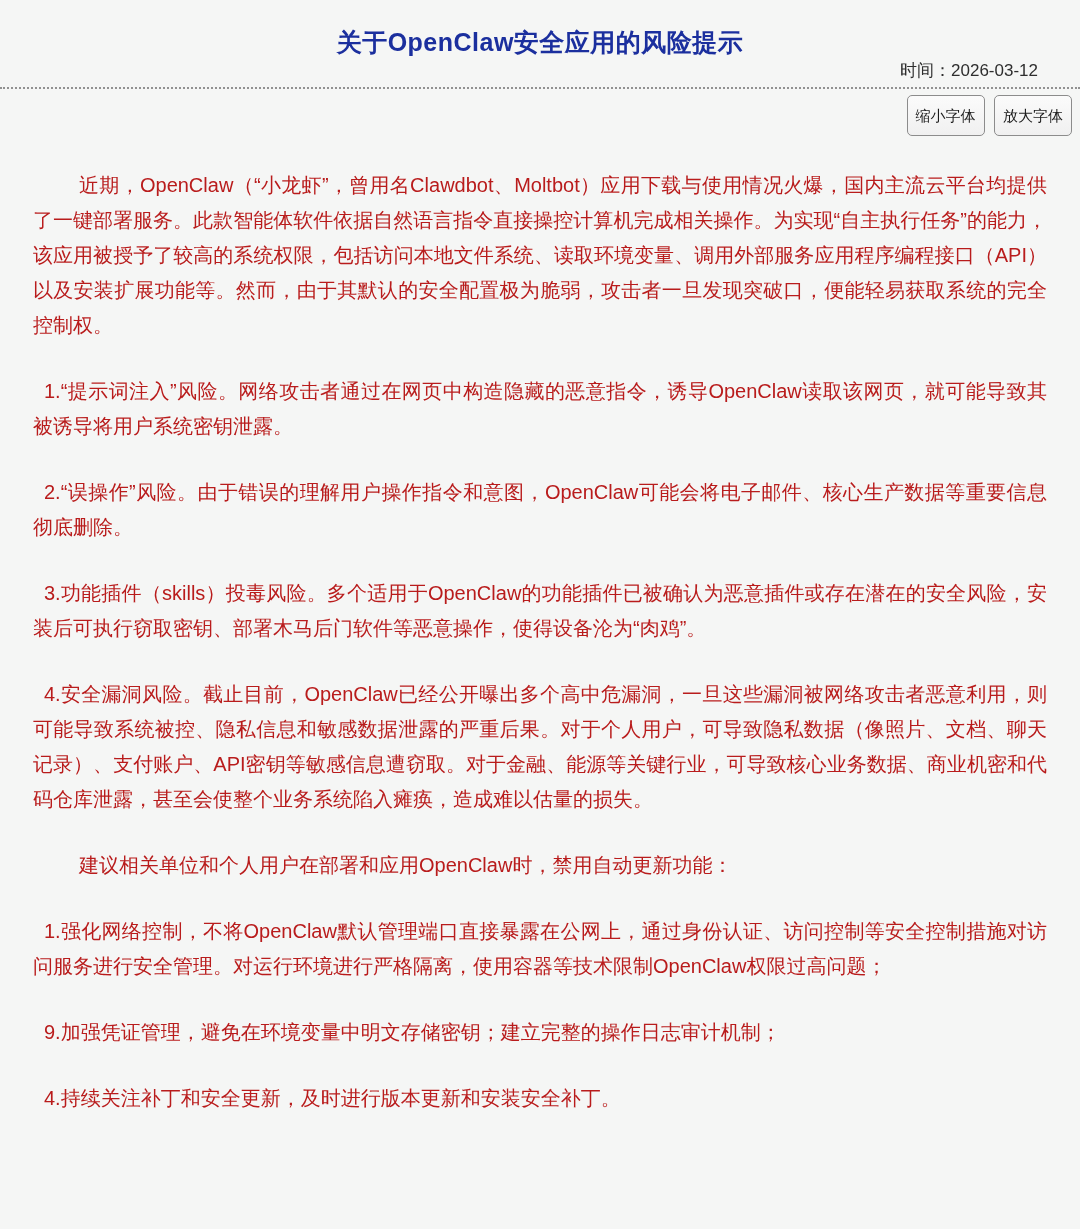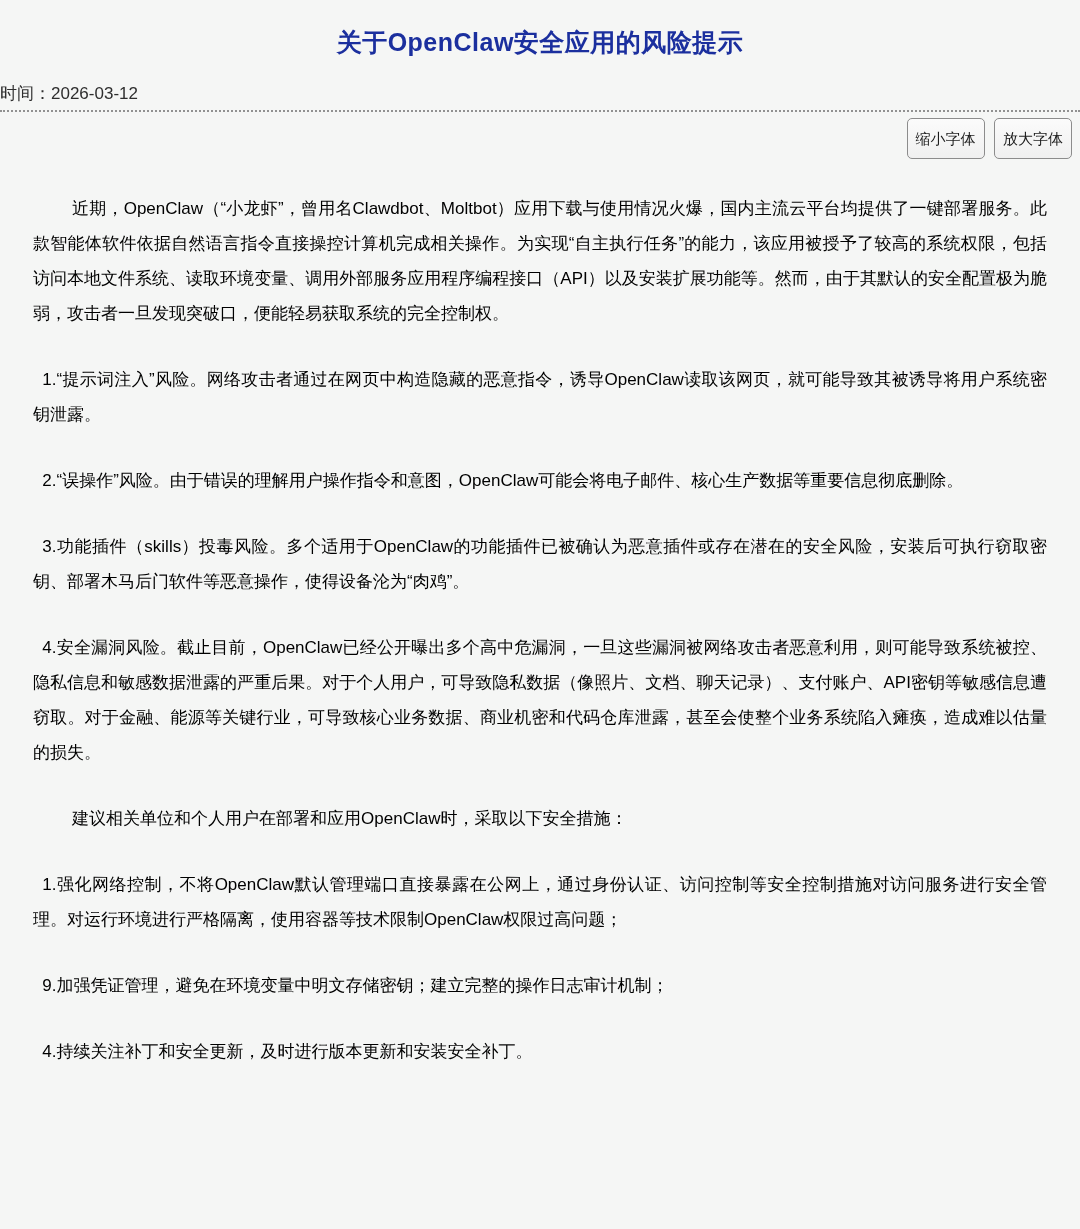--- a/index.html
+++ b/index.html
@@ -22,23 +22,22 @@
   }
   .page-title {
     margin: 0;
     text-align: center;
     font-size: 25px;
     font-weight: 700;
     color: #1b2f9e;
     letter-spacing: 0.5px;
   }
   .date-line {
-    margin-top: 23px;
     padding: 0 42px 5px 0;
-    text-align: left;
+    text-align: right;
     font-size: 17px;
     color: #2e2e2e;
   }
   .toolbar {
     text-align: right;
     padding: 6px 8px 0 0;
   }
   .font-btn {
     font-family: "Liberation Sans", sans-serif;
     font-size: 15px;
@@ -50,23 +49,23 @@
     margin-left: 5px;
     cursor: pointer;
     line-height: 19px;
   }
   .article {
     margin-top: 32px;
     padding: 0 33px;
   }
   .article p {
     margin: 0 0 31px 0;
-    font-size: 17px;
+    font-size: 20px;
     line-height: 35px;
-    color: #000000;
+    color: #b91c1c;
     text-align: justify;
   }
   .article p.indent-2 {
     text-indent: 2.3em;
   }
   .article p.indent-num {
     text-indent: 0.55em;
   }
 </style>
 </head>
@@ -83,19 +82,19 @@
     <button class="font-btn">缩小字体</button>
     <button class="font-btn">放大字体</button>
   </div>
 
   <div class="article">
     <p class="indent-2">近期，OpenClaw（“小龙虾”，曾用名Clawdbot、Moltbot）应用下载与使用情况火爆，国内主流云平台均提供了一键部署服务。此款智能体软件依据自然语言指令直接操控计算机完成相关操作。为实现“自主执行任务”的能力，该应用被授予了较高的系统权限，包括访问本地文件系统、读取环境变量、调用外部服务应用程序编程接口（API）以及安装扩展功能等。然而，由于其默认的安全配置极为脆弱，攻击者一旦发现突破口，便能轻易获取系统的完全控制权。</p>
     <p class="indent-num">1.“提示词注入”风险。网络攻击者通过在网页中构造隐藏的恶意指令，诱导OpenClaw读取该网页，就可能导致其被诱导将用户系统密钥泄露。</p>
     <p class="indent-num">2.“误操作”风险。由于错误的理解用户操作指令和意图，OpenClaw可能会将电子邮件、核心生产数据等重要信息彻底删除。</p>
     <p class="indent-num">3.功能插件（skills）投毒风险。多个适用于OpenClaw的功能插件已被确认为恶意插件或存在潜在的安全风险，安装后可执行窃取密钥、部署木马后门软件等恶意操作，使得设备沦为“肉鸡”。</p>
     <p class="indent-num">4.安全漏洞风险。截止目前，OpenClaw已经公开曝出多个高中危漏洞，一旦这些漏洞被网络攻击者恶意利用，则可能导致系统被控、隐私信息和敏感数据泄露的严重后果。对于个人用户，可导致隐私数据（像照片、文档、聊天记录）、支付账户、API密钥等敏感信息遭窃取。对于金融、能源等关键行业，可导致核心业务数据、商业机密和代码仓库泄露，甚至会使整个业务系统陷入瘫痪，造成难以估量的损失。</p>
-    <p class="indent-2">建议相关单位和个人用户在部署和应用OpenClaw时，采取以下安全措施：</p>
+    <p class="indent-2">建议相关单位和个人用户在部署和应用OpenClaw时，禁用自动更新功能：</p>
     <p class="indent-num">1.强化网络控制，不将OpenClaw默认管理端口直接暴露在公网上，通过身份认证、访问控制等安全控制措施对访问服务进行安全管理。对运行环境进行严格隔离，使用容器等技术限制OpenClaw权限过高问题；</p>
     <p class="indent-num">9.加强凭证管理，避免在环境变量中明文存储密钥；建立完整的操作日志审计机制；</p>
     <p class="indent-num">4.持续关注补丁和安全更新，及时进行版本更新和安装安全补丁。</p>
   </div>
 
 </div>
 
 </body></html>

